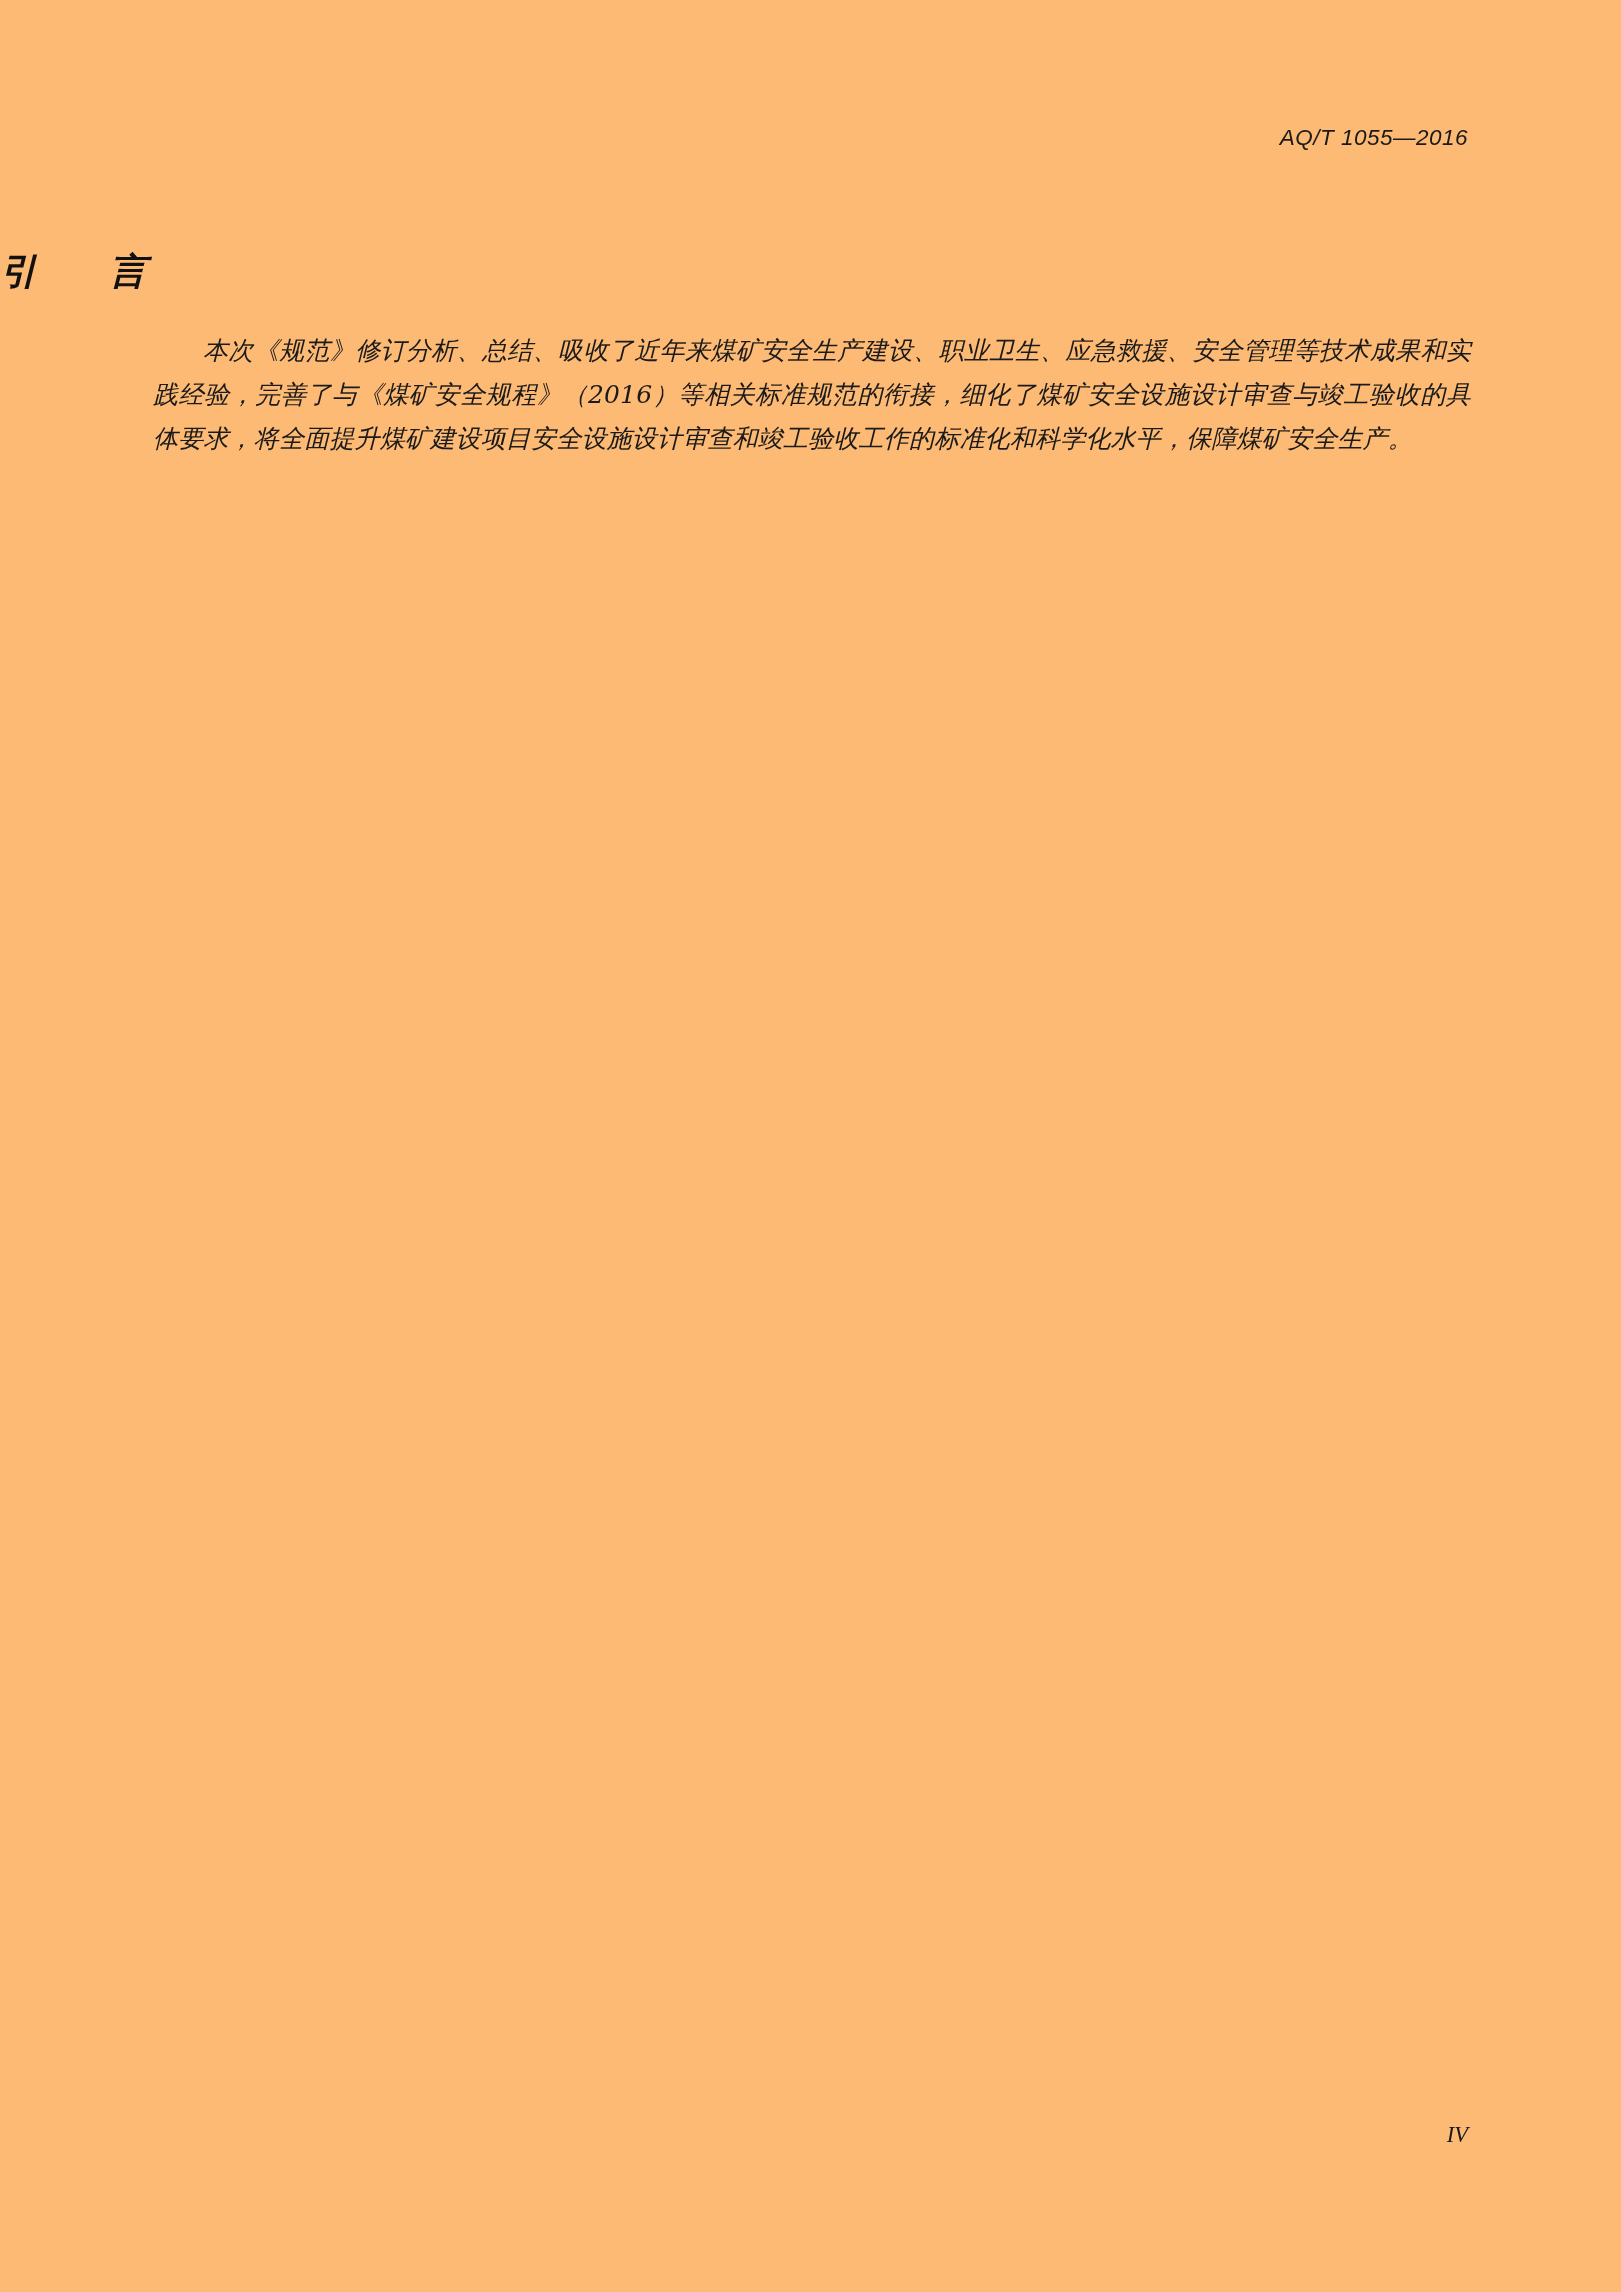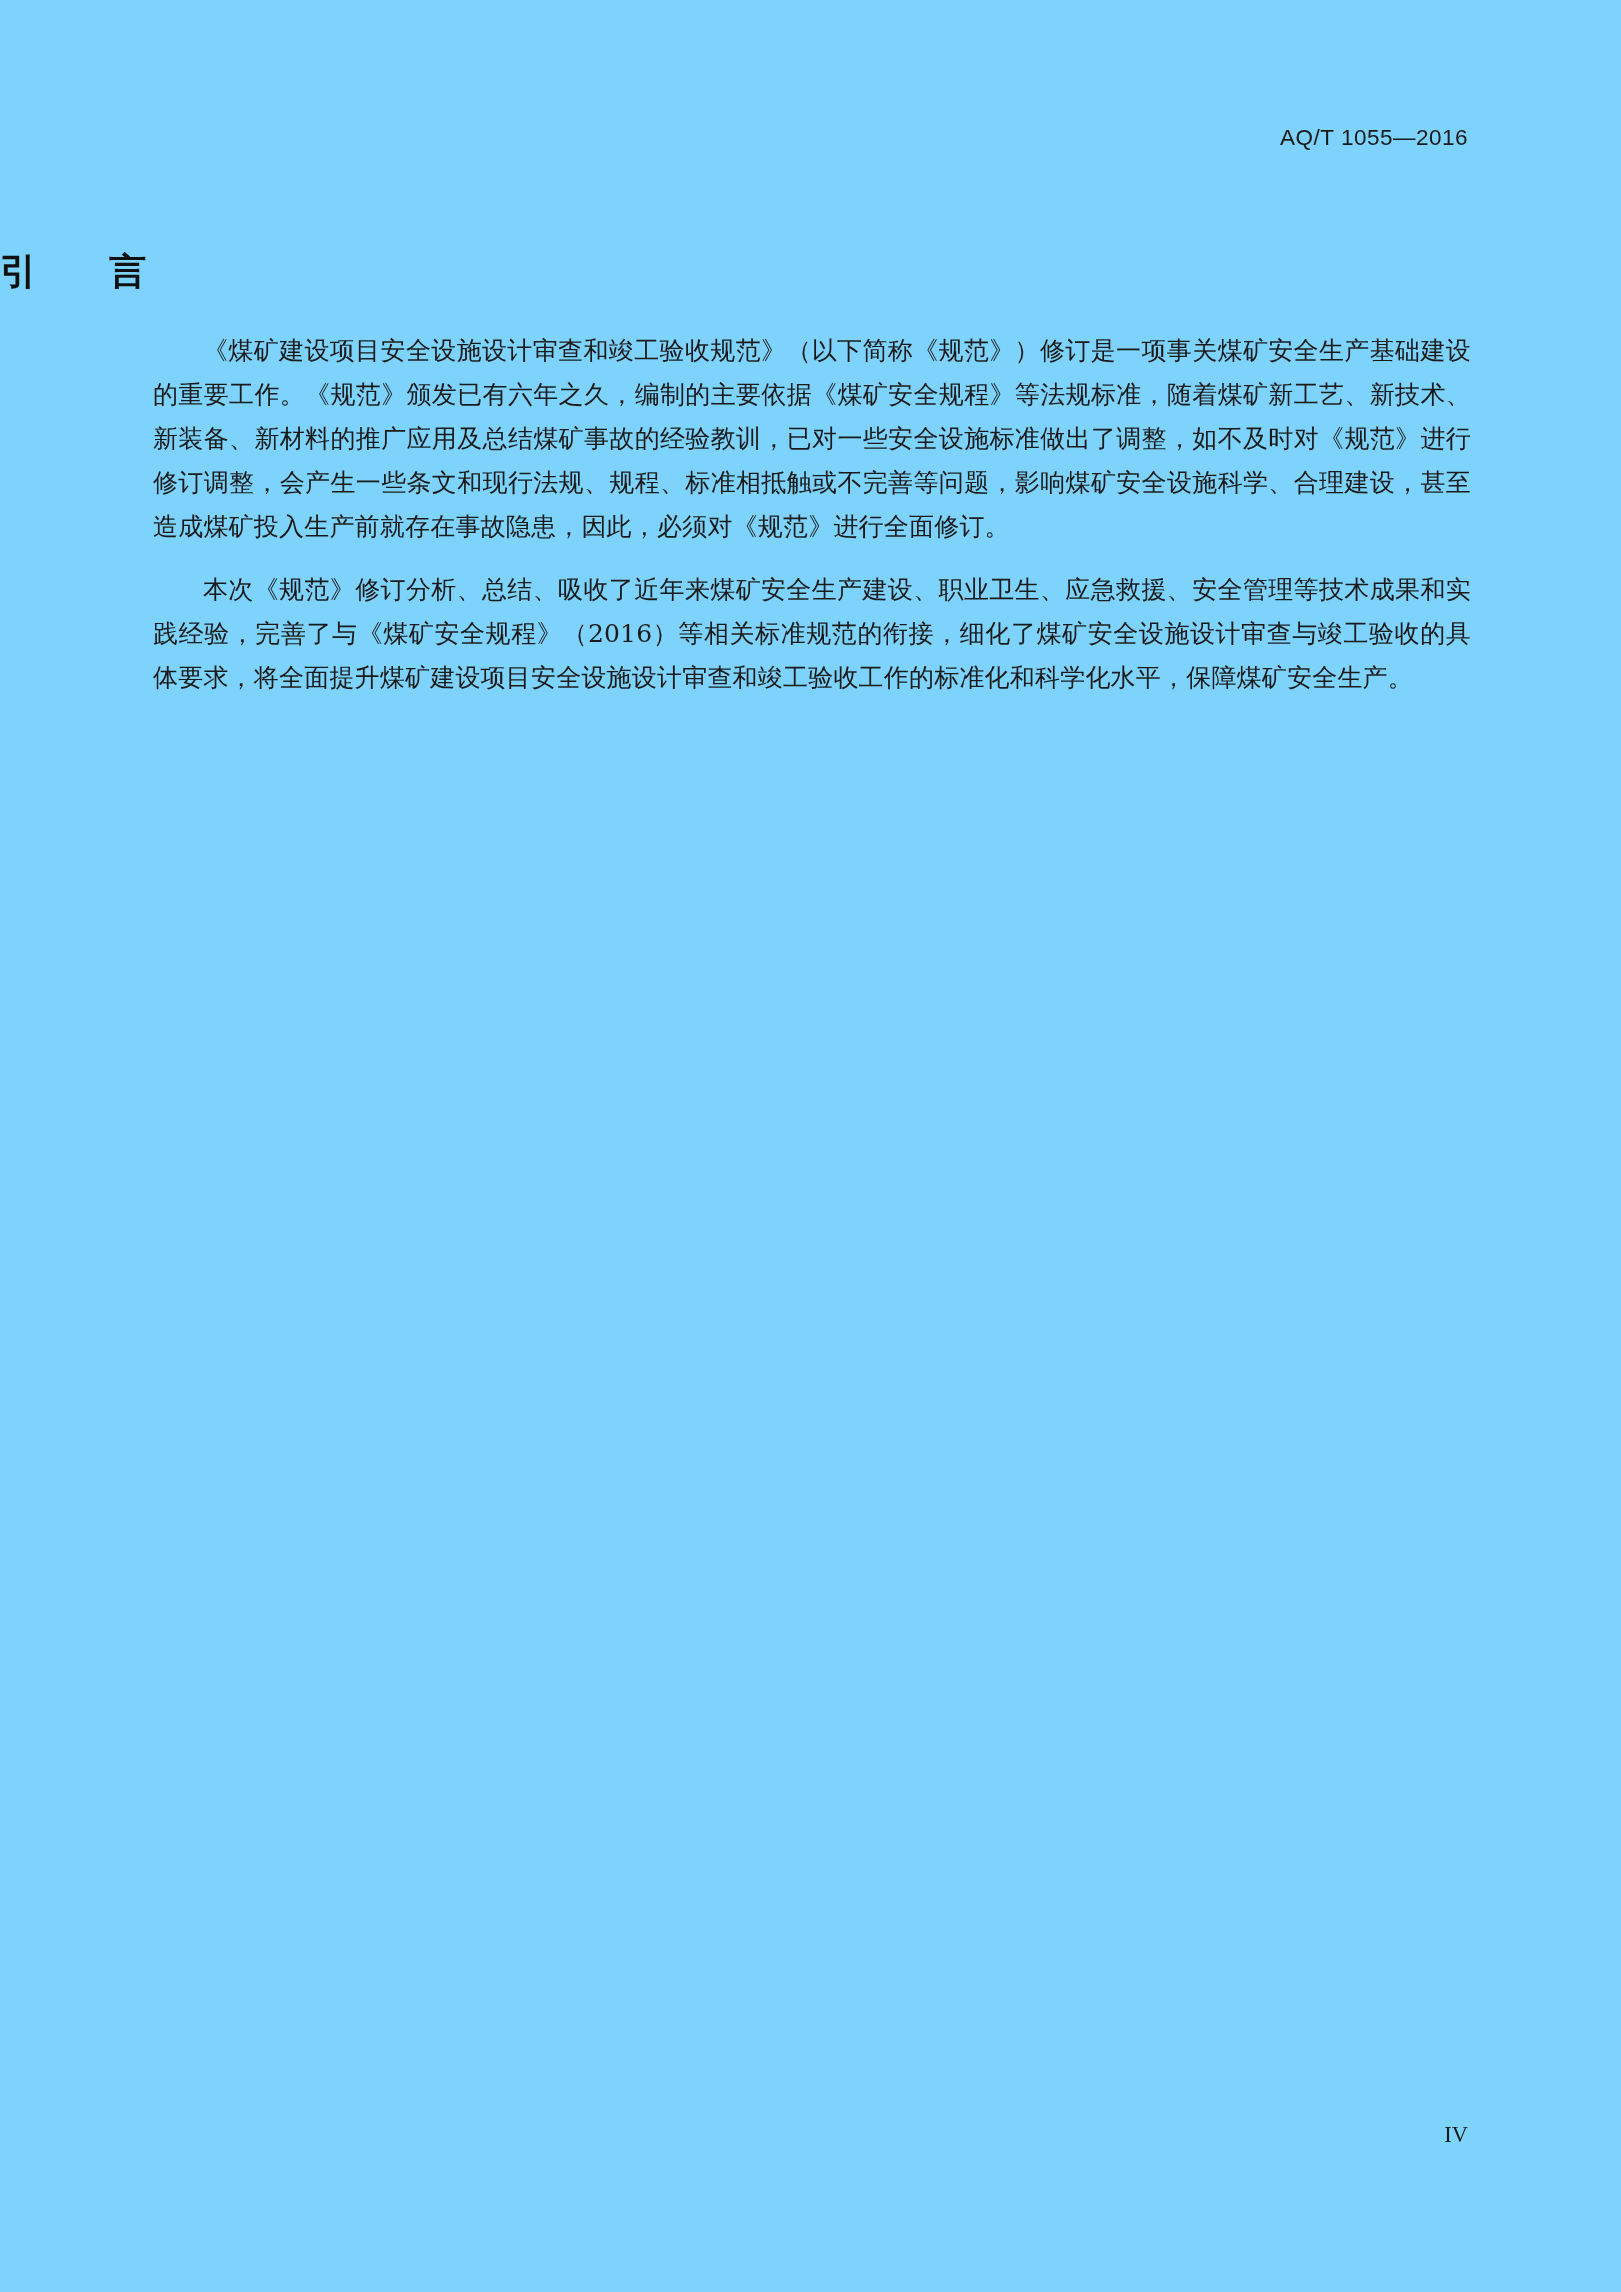--- a/index.html
+++ b/index.html
@@ -4,25 +4,26 @@
 <style>
   html, body {
     margin: 0;
     padding: 0;
     background: #ffffff;
   }
   .page {
     position: relative;
     width: 1621px;
     height: 2293px;
-    background: #7dd3fc;
+    background: #fdba74;
     font-family: "DejaVu Serif", serif;
     color: #1a1a1a;
     box-sizing: border-box;
     overflow: hidden;
+    font-style: italic;
   }
   .header {
     position: absolute;
     top: 125px;
     right: 153px;
     font-family: "Liberation Sans", sans-serif;
     font-size: 22.5px;
     letter-spacing: 0.5px;
     color: #1a1a1a;
     white-space: nowrap;
@@ -70,20 +71,19 @@
 </head>
 <body>
 
 <div class="page">
 
   <div class="header">AQ/T  1055—2016</div>
 
   <div class="doc-title">引　言</div>
 
   <div class="body-block">
-    <p class="para">《煤矿建设项目安全设施设计审查和竣工验收规范》（以下简称《规范》）修订是一项事关煤矿安全生产基础建设的重要工作。《规范》颁发已有六年之久，编制的主要依据《煤矿安全规程》等法规标准，随着煤矿新工艺、新技术、新装备、新材料的推广应用及总结煤矿事故的经验教训，已对一些安全设施标准做出了调整，如不及时对《规范》进行修订调整，会产生一些条文和现行法规、规程、标准相抵触或不完善等问题，影响煤矿安全设施科学、合理建设，甚至造成煤矿投入生产前就存在事故隐患，因此，必须对《规范》进行全面修订。</p>
     <p class="para">本次《规范》修订分析、总结、吸收了近年来煤矿安全生产建设、职业卫生、应急救援、安全管理等技术成果和实践经验，完善了与《煤矿安全规程》（2016）等相关标准规范的衔接，细化了煤矿安全设施设计审查与竣工验收的具体要求，将全面提升煤矿建设项目安全设施设计审查和竣工验收工作的标准化和科学化水平，保障煤矿安全生产。</p>
   </div>
 
   <div class="page-number">IV</div>
 
 </div>
 
 
 </body></html>

